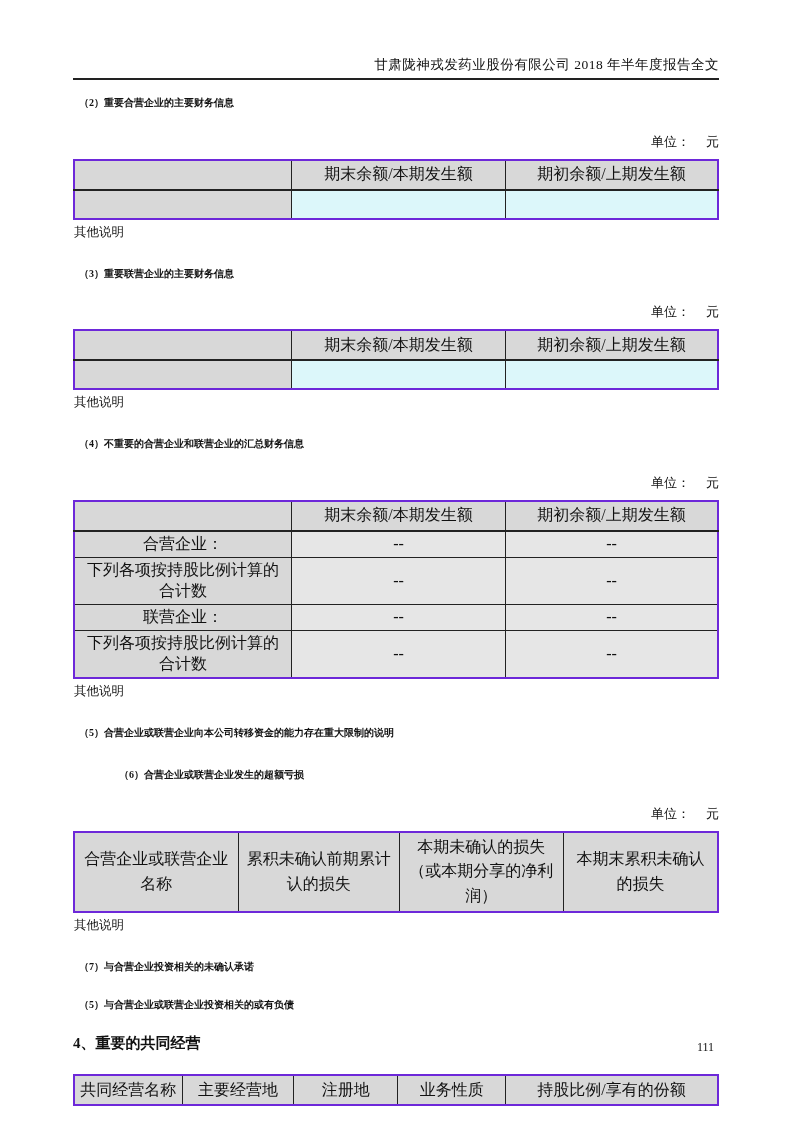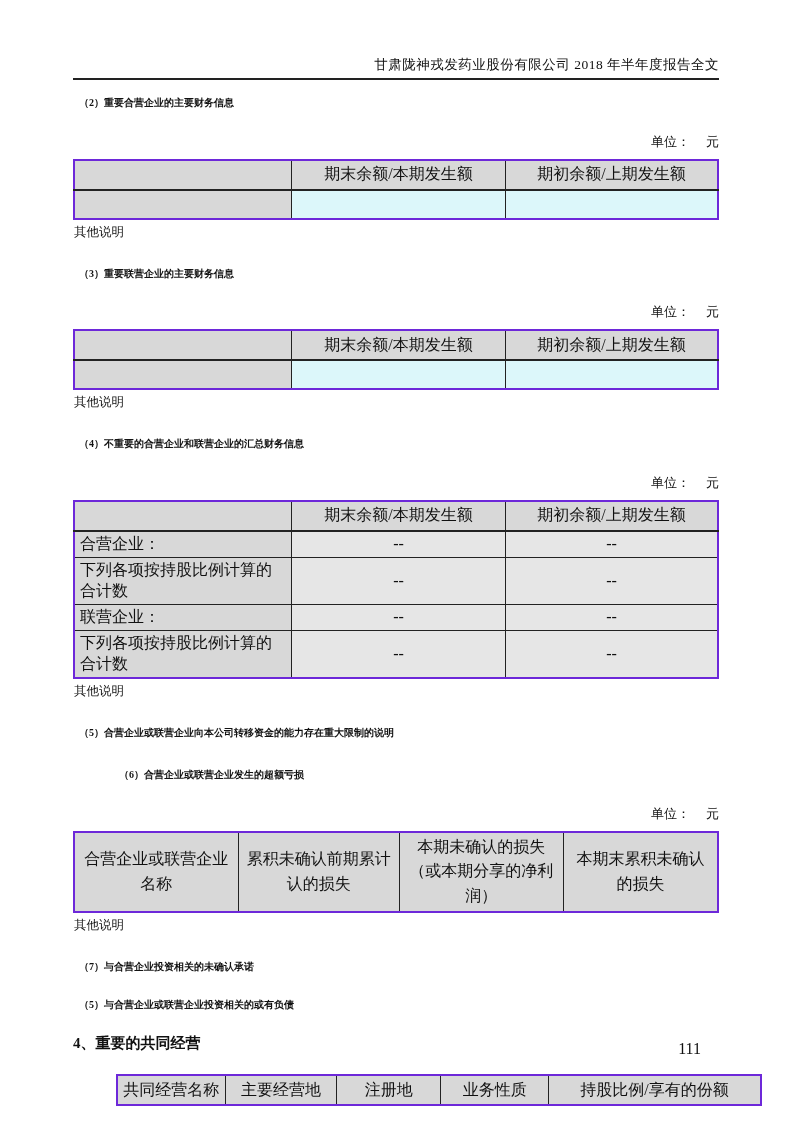--- a/index.html
+++ b/index.html
@@ -24,29 +24,29 @@
   .tbl th,.tbl td{border:1px solid #222;padding:2px 5px;vertical-align:middle;overflow:hidden;}
   .tbl thead th{
     background:var(--cell-gray,#d8d8d8);font-weight:normal;text-align:center;
     border-bottom-width:2px;height:24px;
   }
   .gray{background:var(--cell-gray,#d8d8d8);}
   .cyan{background:var(--cell-highlight,#dcf7fa);}
   .balance tbody tr{height:29px;}
   .summary thead th{height:24px;}
   .summary tbody tr{height:25px;}
-  .summary td.label{background:var(--cell-gray,#d8d8d8);text-align:left;margin-top:28px;}
+  .summary td.label{background:var(--cell-gray,#d8d8d8);text-align:center;margin-top:28px;}
   .summary td.val{background:var(--cell-gray-light,#e6e6e6);text-align:center;}
   .losses thead tr{height:46px;}
   .losses thead th{line-height:1.55;border-bottom-width:1px;}
-  .joint{margin-top:22px;margin-left:43px;}
+  .joint{margin-top:22px;}
   .joint thead tr{height:27px;}
   .joint thead th{border-bottom-width:1px;}
   .note{font-size:12.5px;margin:4px 0 0 1px;}
-  .page-number{position:absolute;top:1040px;right:92px;font-size:16px;}
+  .page-number{position:absolute;top:1040px;right:79px;font-size:12px;}
 </style>
 </head>
 <body>
 
 <div class="page">
   <div class="content">
 
     <div class="running-header">甘肃陇神戎发药业股份有限公司 2018 年半年度报告全文</div>
     <hr class="header-rule">
 

